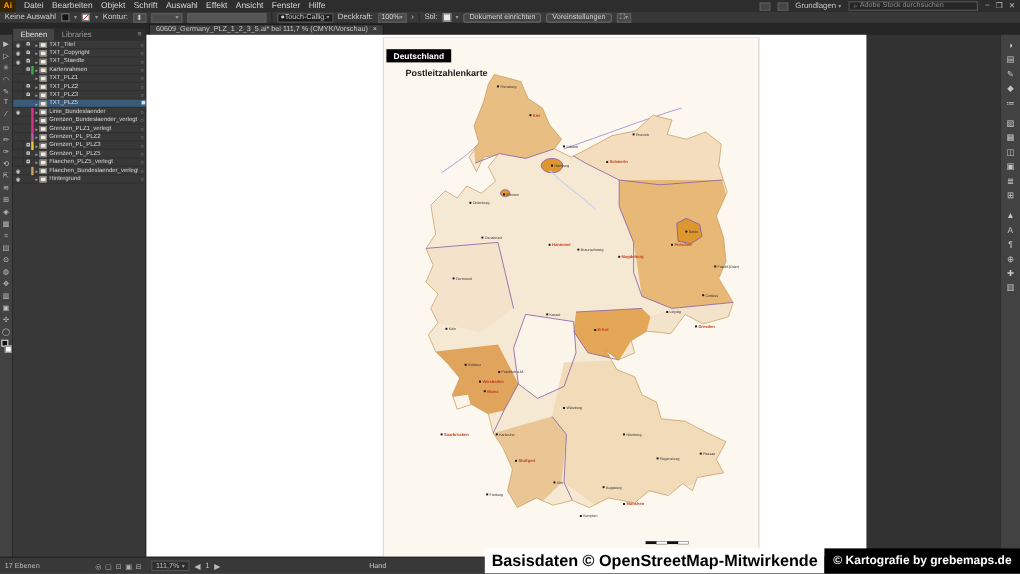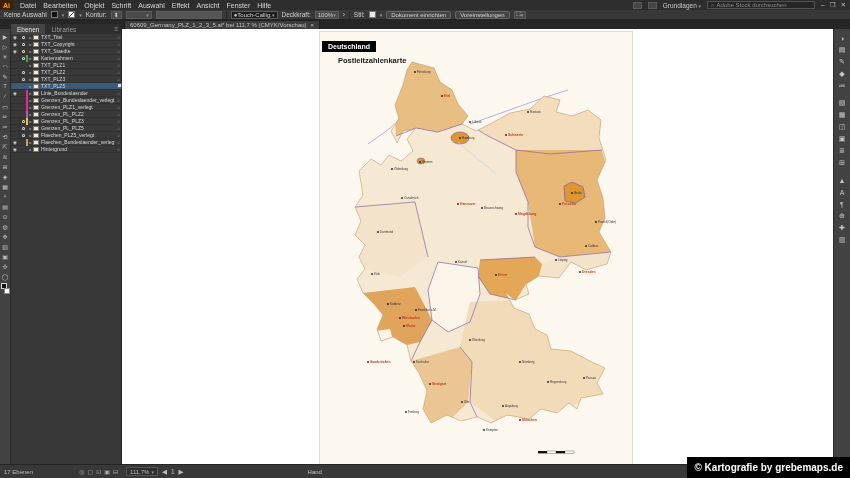--- a/index.html
+++ b/index.html
@@ -65,21 +65,21 @@
   .cell-lock { width:7px; text-align:center; border-left:1px solid #313131; }
   .lock-glyph { display:inline-block; width:3px; height:3px; border:1px solid #c9c9c9; border-radius:1px 1px 0 0; }
   .chip { width:2px; height:7px; }
   .cell-arrow { width:5px; font-size:4px; color:#aaa; text-align:center; }
   .thumb { width:6px; height:5px; background:#f2ead9; border:1px solid #777; margin-right:2px; }
   .lname { flex:1; overflow:hidden; white-space:nowrap; }
   .cell-target { width:7px; font-size:4.5px; color:#9f9f9f; text-align:center; }
   .sel-ind { position:absolute; right:1px; top:1px; width:3px; height:3px; background:#cfe0ef; }
 
   
-  #canvas { position:absolute; left:122px; top:29px; width:711px; height:435px; background:#ffffff; overflow:hidden; }
+  #canvas { position:absolute; left:122px; top:29px; width:600px; height:435px; background:#ffffff; overflow:hidden; }
   #artboard { position:absolute; left:198px; top:3px; width:312px; height:432px;
     box-shadow:0 0 0 1px #e0dcd4; }
   #map-svg { width:312px; height:432px; display:block; }
 
   
   #rightbar { position:absolute; left:833px; top:29px; width:17px; height:435px;
     background:#424242; border-left:1px solid #2a2a2a; display:flex; flex-direction:column;
     align-items:center; padding-top:3px; }
   .ric { width:13px; height:12px; display:flex; align-items:center; justify-content:center;
     font-size:7px; color:#c6c6c6; }
@@ -563,16 +563,17 @@
           <span class="caret">▾</span>
       </span>
       <span>◀</span>
       <span>1</span>
       <span>▶</span>
       <span id="tool-indicator">Hand</span>
     </div>
   </div>
 
   <div id="attribution">
+    <div id="attr-left">Basisdaten © OpenStreetMap-Mitwirkende</div>
     <div id="attr-right">© Kartografie by grebemaps.de</div>
   </div>
 
 </div>
 
 </body></html>

